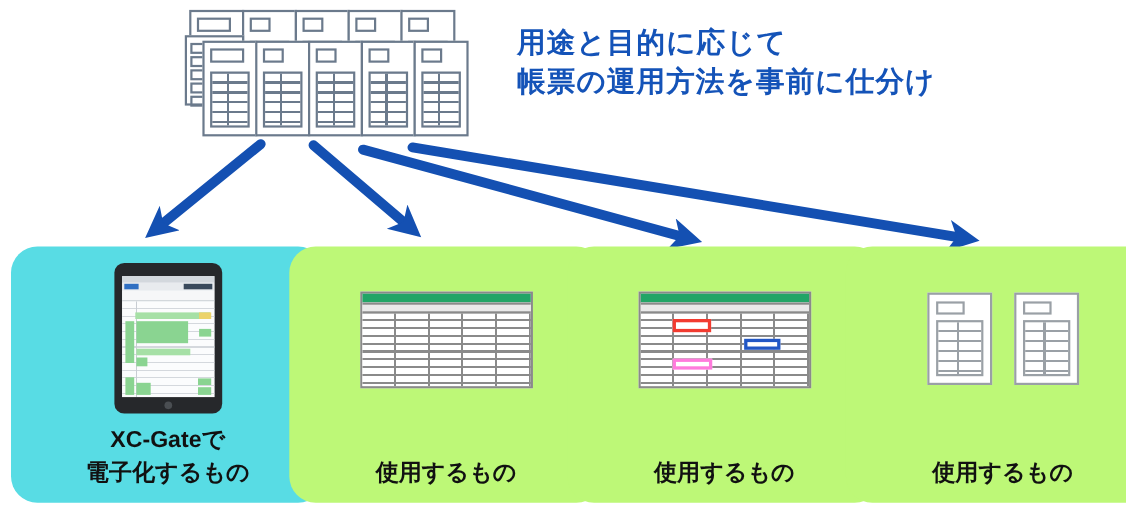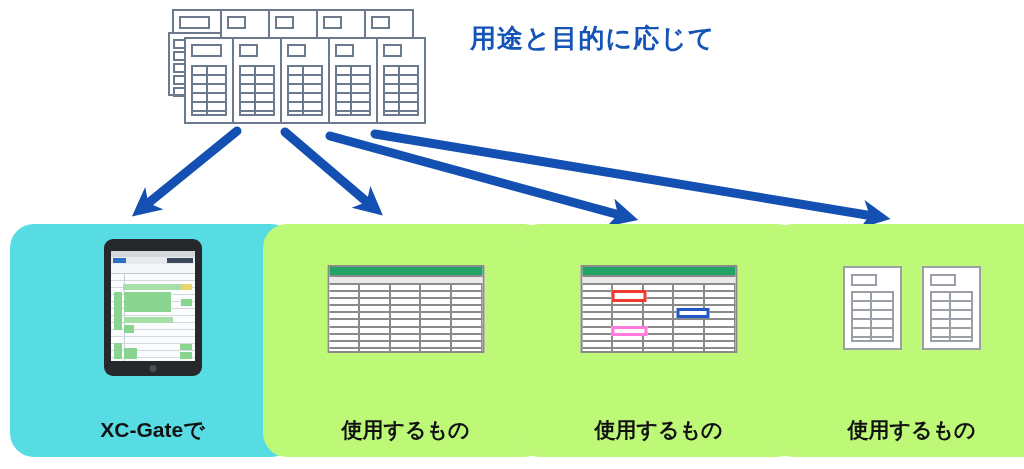--- a/index.html
+++ b/index.html
@@ -175,20 +175,21 @@
         </div>
       <div class="mform">
           <div class="mh"></div>
           <div class="mt"></div>
         </div>
     </div>
   </div>
 
   <div class="title">
     <div>用途と目的に応じて</div>
+    <div>帳票の運用方法を事前に仕分け</div>
   </div>
 
   <svg class="arrows" viewBox="0 0 1024 469" width="1024" height="469">
     <defs>
       <marker id="ah" markerWidth="3.4" markerHeight="3.4" refX="1.9" refY="1.6" orient="auto" markerUnits="strokeWidth">
         <path d="M0,0 L3.2,1.6 L0,3.2 L0.85,1.6 Z"></path>
       </marker>
     </defs>
     <line class="arrow" x1="237" y1="131" x2="141" y2="209" marker-end="url(#ah)"></line>
     <line class="arrow" x1="285" y1="132" x2="374" y2="208" marker-end="url(#ah)"></line>
@@ -215,20 +216,21 @@
         <div class="g" style="left:16%;width:12%;top:74px;height:8px;"></div>
         <div class="g" style="left:4%;width:10%;top:92px;height:16px;"></div>
         <div class="g" style="left:16%;width:15%;top:97px;height:11px;"></div>
         <div class="g" style="right:3%;width:14%;top:93px;height:6px;"></div>
         <div class="g" style="right:3%;width:14%;top:101px;height:7px;"></div>
       </div>
       <div class="thome"></div>
     </div>
     <div class="blabel">
       <div>XC-Gateで</div>
+      <div>電子化するもの</div>
     </div>
   </div>
 
   <div class="box box2">
     <div class="sheet">
       <div class="sheet-bar"></div>
       <div class="sheet-band"></div>
       <div class="sheet-grid"></div>
     </div>
     <div class="blabel">

